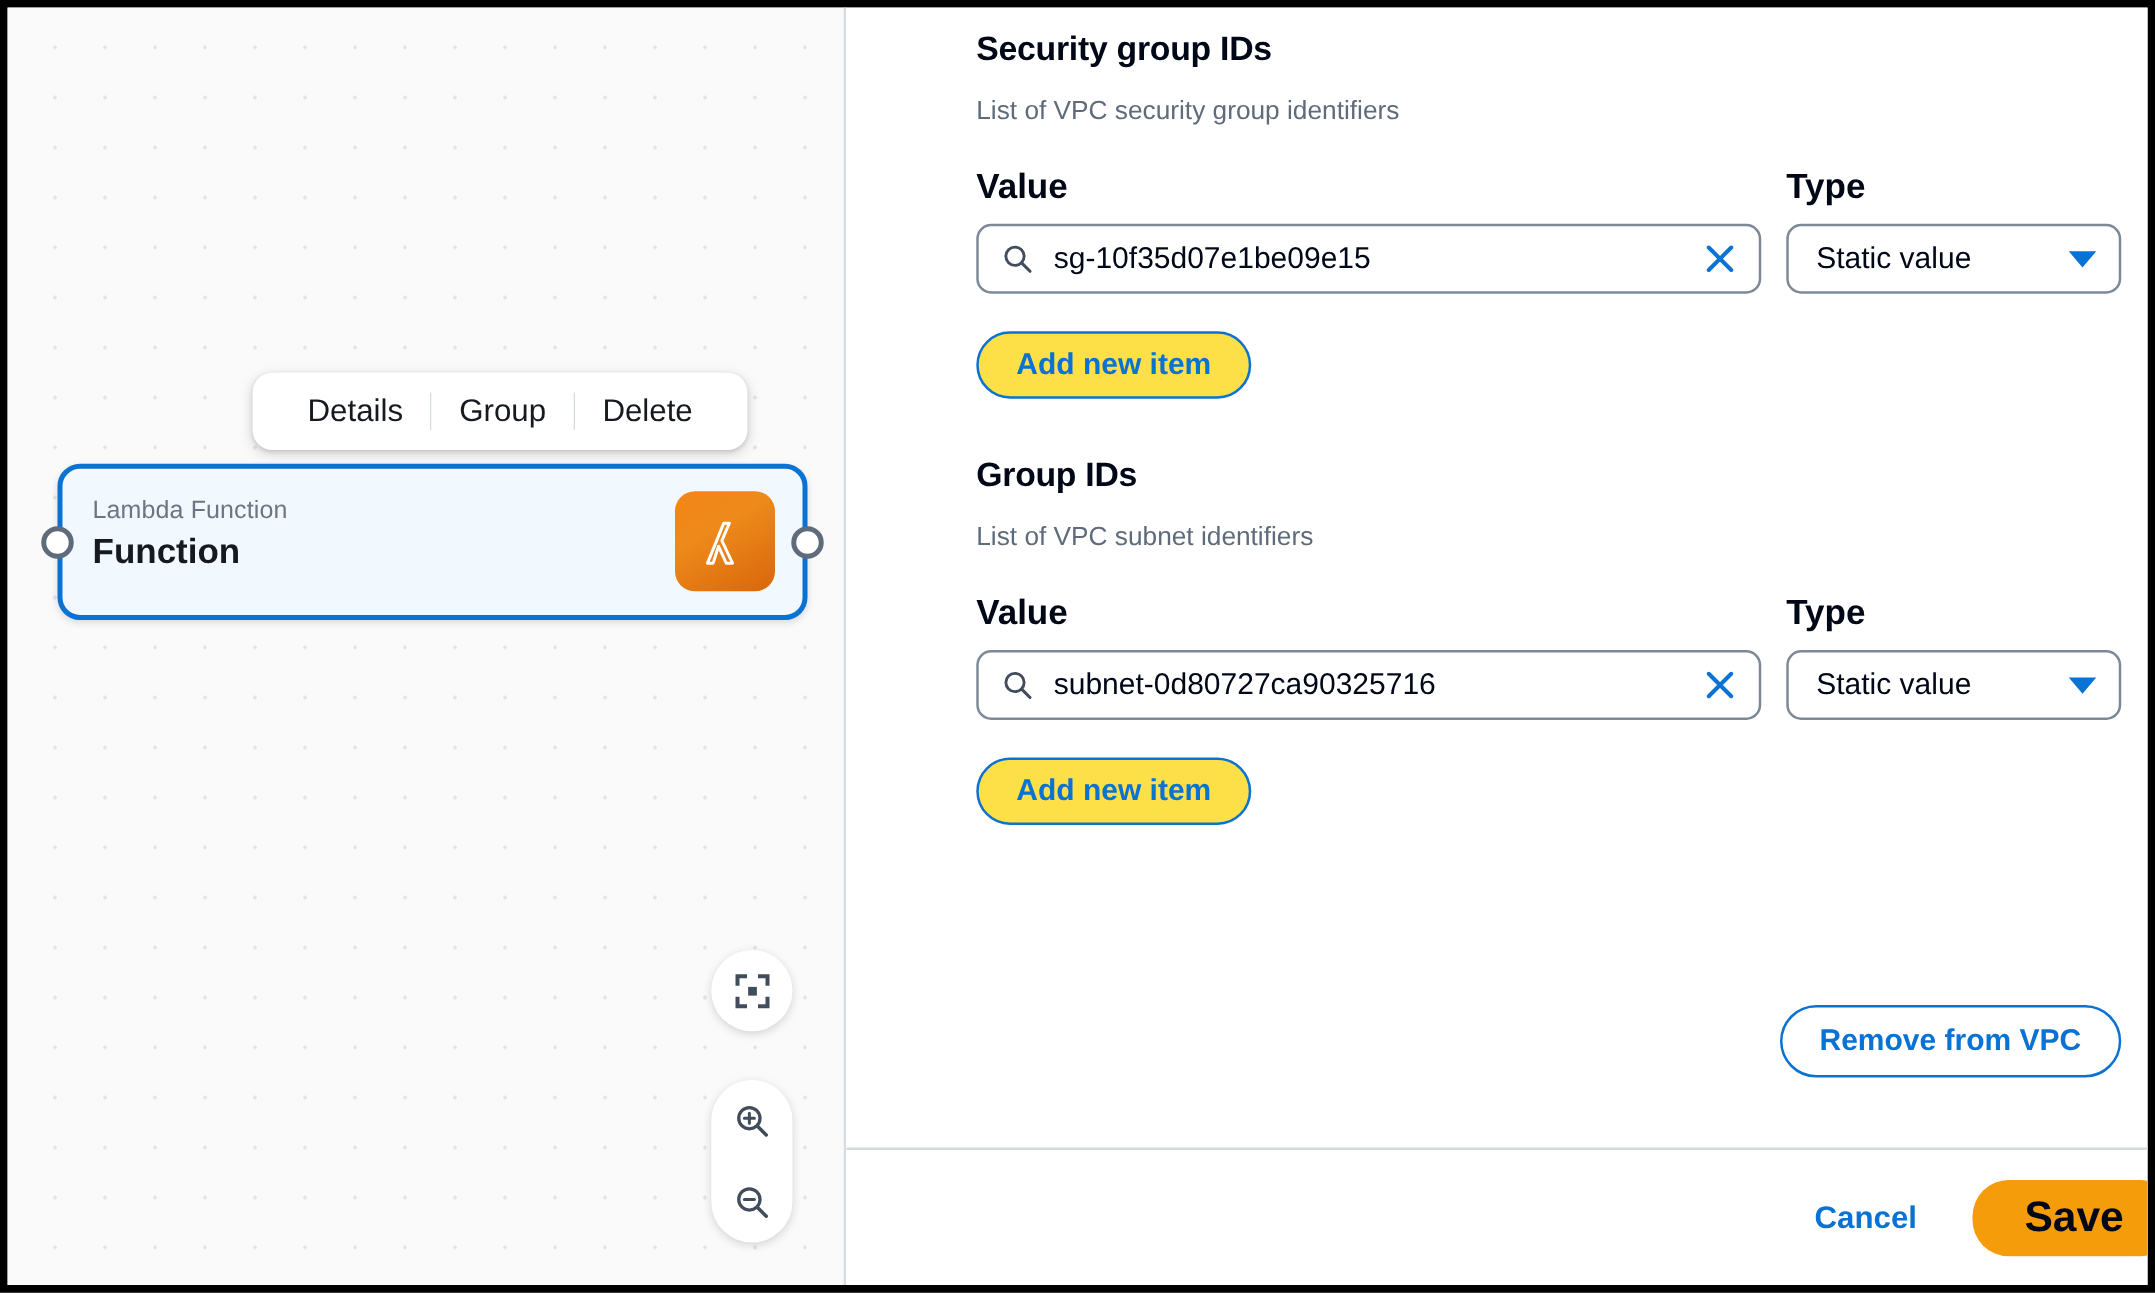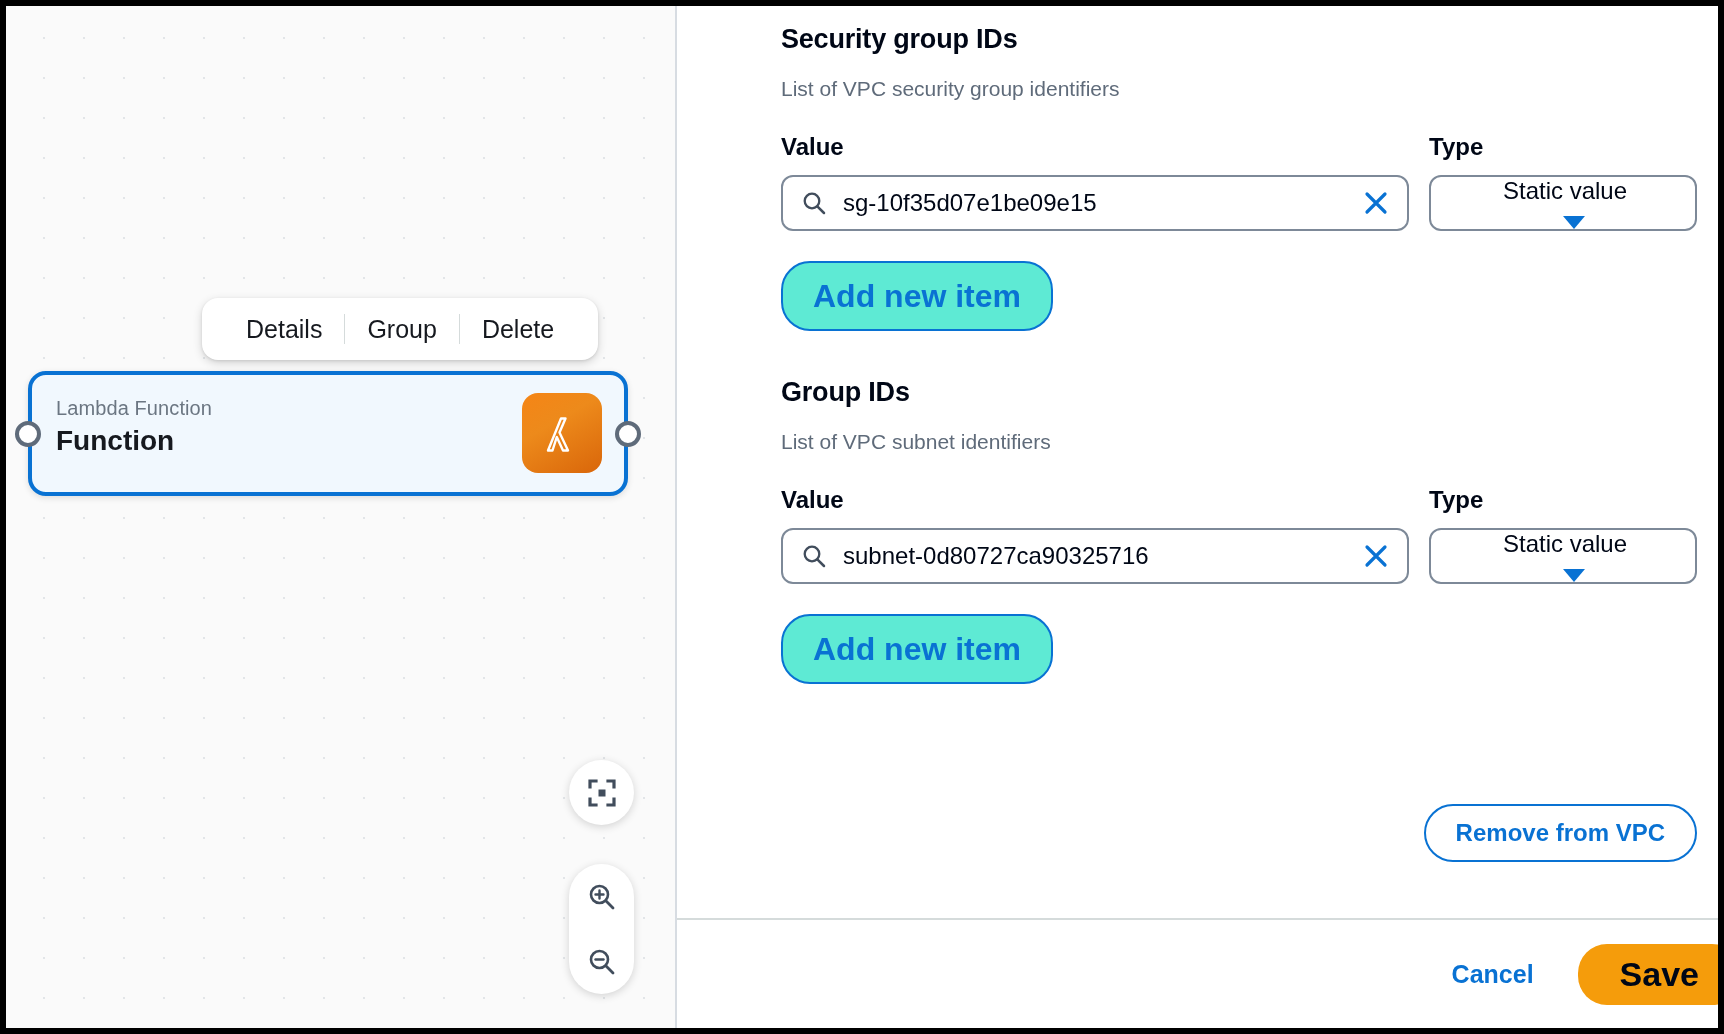--- a/index.html
+++ b/index.html
@@ -54,21 +54,21 @@
     white-space: nowrap;
   }
   .menu-sep {
     width: 1px; height: 30px;
     background: #d5dbdb;
   }
 
   
   #node-card {
     position: absolute;
-    left: 22px; top: 365px;
+    left: 40px; top: 365px;
     width: 600px; height: 125px;
     background: #f1f8fe;
     border: 4px solid #0972d3;
     border-radius: 18px;
     box-shadow: 0 2px 6px rgba(0,0,0,.12);
   }
   #node-card .node-type {
     position: absolute;
     left: 24px; top: 22px;
     font-size: 20px;
@@ -152,21 +152,21 @@
     margin-top: 22px;
   }
   .field-row {
     display: flex;
     margin-top: 32px;
     align-items: flex-start;
   }
   .field-col-value { width: 628px; flex: 0 0 628px; }
   .field-col-type  { width: 268px; flex: 0 0 268px; margin-left: 20px; }
   .field-label {
-    font-size: 24px;
+    font-size: 28px;
     font-weight: bold;
     color: #000716;
     display: block;
     margin-bottom: 14px;
   }
   .input-wrap {
     position: relative;
     height: 56px;
     border: 2px solid #7d8998;
     border-radius: 12px;
@@ -197,39 +197,38 @@
     position: relative;
     height: 56px;
     border: 2px solid #7d8998;
     border-radius: 12px;
     background: #fff;
     display: flex;
     align-items: center;
     justify-content: space-between;
     padding: 0 18px 0 22px;
     cursor: pointer;
-    flex-direction: column;
   }
   .select-value { font-size: 24px; color: #000716; }
   .caret {
     width: 0; height: 0;
     border-left: 11px solid transparent;
     border-right: 11px solid transparent;
     border-top: 13px solid #0972d3;
     margin-left: 18px;
   }
   .add-btn {
     margin-top: 30px;
-    height: 70px;
+    height: 54px;
     padding: 0 30px;
     border: 2px solid #0972d3;
     border-radius: 29px;
-    background: #5eead4;
+    background: #fde047;
     color: #0972d3;
-    font-size: 32px;
+    font-size: 24px;
     font-weight: bold;
     font-family: "Liberation Sans", sans-serif;
     cursor: pointer;
     display: inline-flex;
     align-items: center;
   }
   .gap-lg { height: 46px; }
   #remove-vpc-row {
     position: absolute;
     right: 44px; bottom: 56px;

